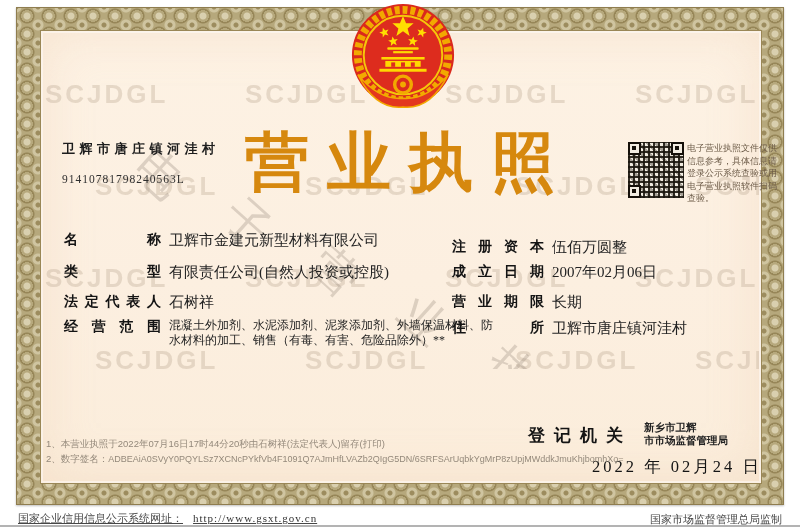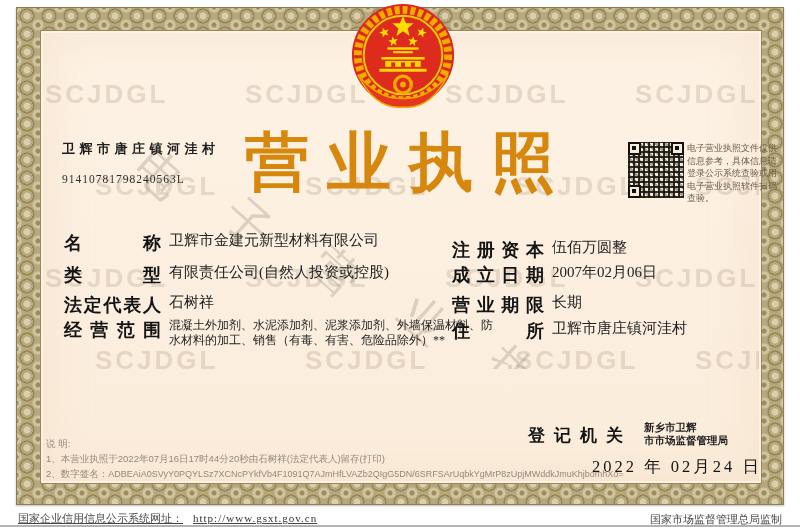--- a/index.html
+++ b/index.html
@@ -59,21 +59,21 @@
   .qr .finder{position:absolute;width:13px;height:13px;border:2.5px solid #15100a;background:#f2ece1;box-sizing:border-box;}
   .qr .finder::after{content:"";position:absolute;left:2px;top:2px;width:4px;height:4px;background:#15100a;}
   .finder-tl{left:0;top:0;} .finder-tr{right:0;top:0;} .finder-bl{left:0;bottom:0;}
   .qr-note{
     position:absolute;left:687px;top:142px;width:90px;z-index:5;
     font-size:9px;line-height:12.6px;color:#6d5c49;text-align:justify;
   }
   
   .row{position:absolute;white-space:nowrap;z-index:5;}
   .f-label{
-    display:inline-block;font-size:18px;font-weight:bold;color:#141414;
+    display:inline-block;font-size:14px;font-weight:bold;color:#141414;
     text-align:justify;text-align-last:justify;vertical-align:top;
   }
   .lw{width:97px;} .rw{width:92px;}
   .f-value{
     font-family:"Liberation Serif","DejaVu Serif",serif;
     font-size:15px;color:#232323;margin-left:8px;vertical-align:top;
   }
   .f-value-wrap{
     display:inline-block;width:332px;white-space:normal;
     font-size:12px;line-height:15px;margin-left:8px;
@@ -203,21 +203,20 @@
 </div>
 
 <div class="reg-label">登记机关</div>
 <div class="reg-value">
   <div>新乡市卫辉</div>
   <div>市市场监督管理局</div>
 </div>
 <div class="issue-date">2022 年 02月24 日</div>
 
 <div class="notes">
-  <div>说 明:</div>
   <div>1、本营业执照于2022年07月16日17时44分20秒由石树祥(法定代表人)留存(打印)</div>
   <div><span>2、数字签名：</span><span class="sig">ADBEAiA0SVyY0PQYLSz7XCNcPYkfVb4F1091Q7AJmHfLVAZb2QIgG5DN/6SRFSArUqbkYgMrP8zUpjMWddkJmuKhjbomhXo=</span></div>
 </div>
 
 <div class="footer-left">
   <span>国家企业信用信息公示系统网址：</span><span class="url">http://www.gsxt.gov.cn</span>
 </div>
 <div class="footer-right">国家市场监督管理总局监制</div>
 <div class="bottom-rule"></div>
 

